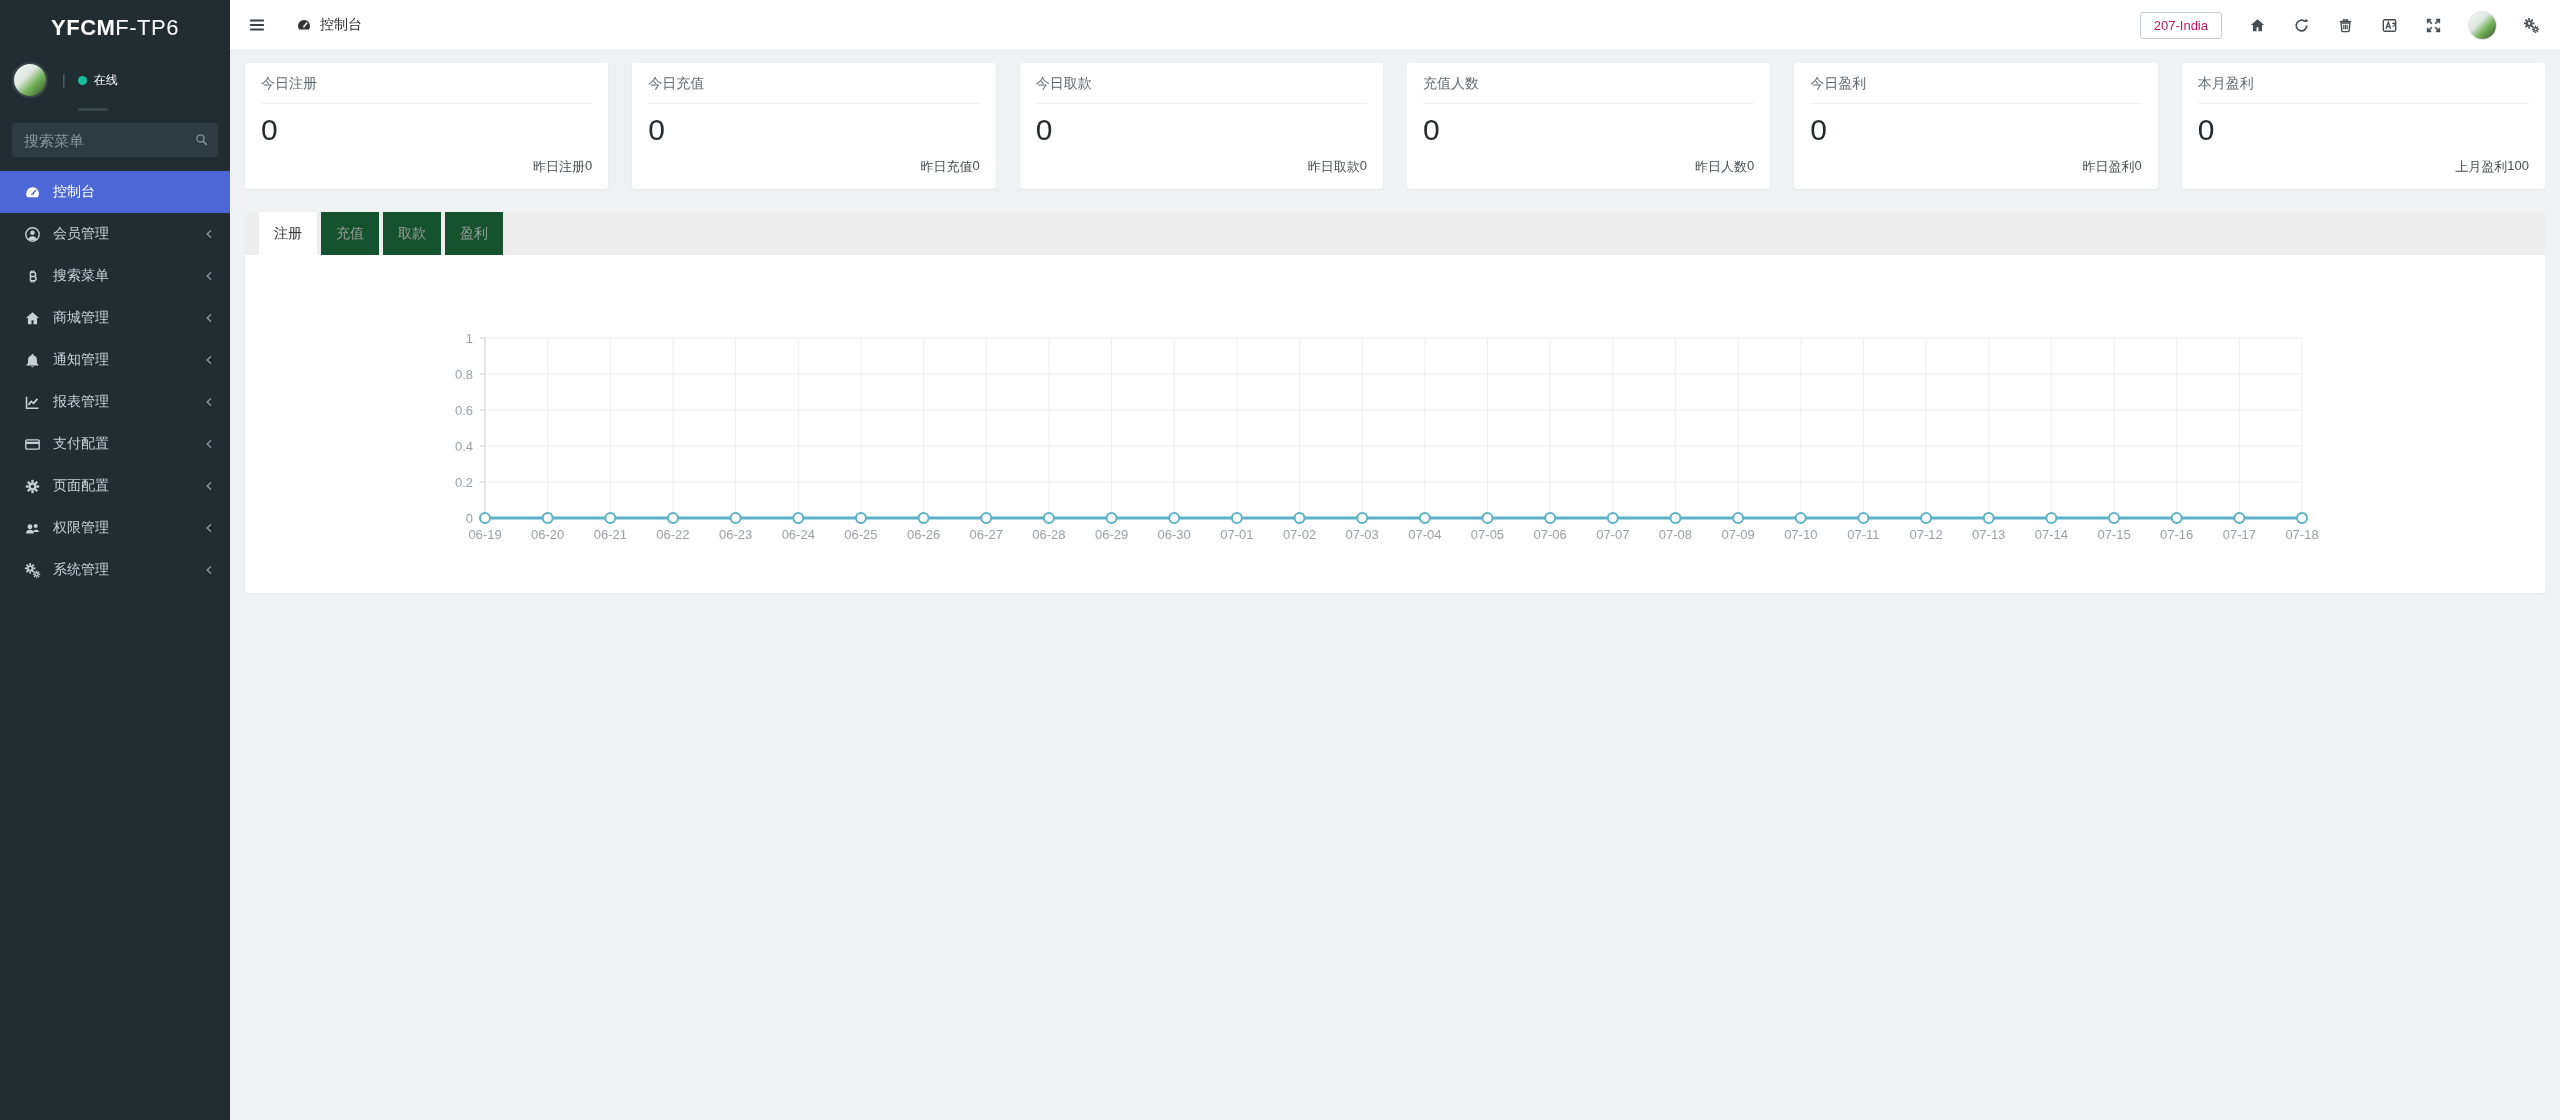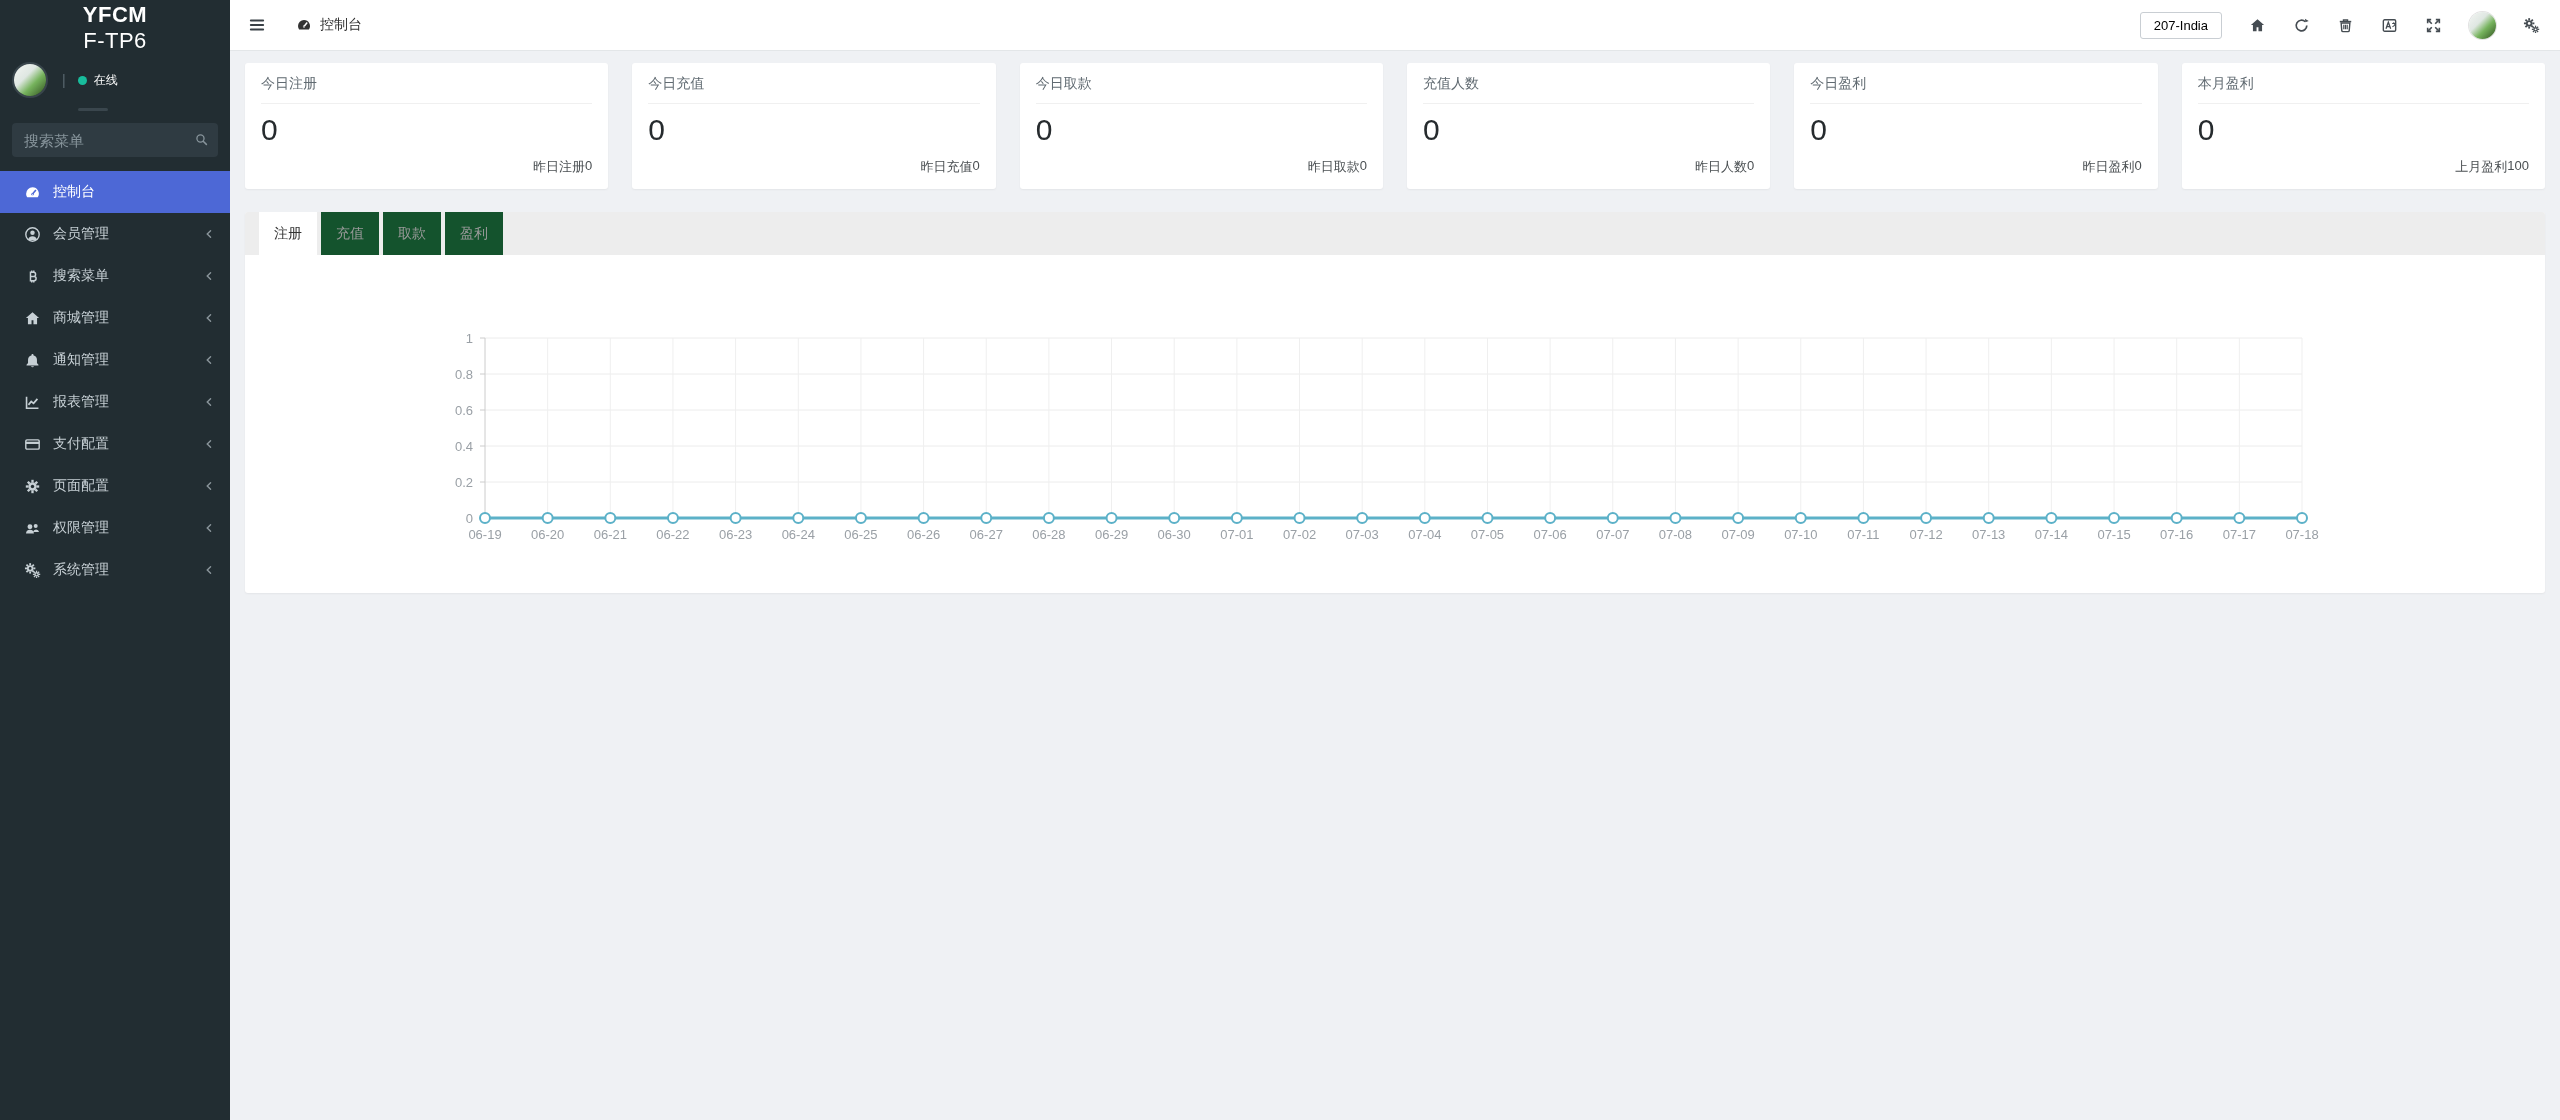--- a/index.html
+++ b/index.html
@@ -10,21 +10,21 @@
     -webkit-font-smoothing:antialiased;
   }
   .app{display:flex;width:2560px;height:1120px;}
 
   
   .sidebar{
     width:230px;flex:0 0 230px;background:#222d32;--bg:#222d32;
     color:#b8c7ce;display:flex;flex-direction:column;
   }
   .brand{height:56px;display:flex;align-items:center;justify-content:center;
-    color:#fff;font-size:22px;letter-spacing:.5px;cursor:pointer;flex-direction:column;}
+    color:#fff;font-size:22px;letter-spacing:.5px;cursor:pointer;}
   .brand .b{font-weight:bold;}
   .user-panel{display:flex;align-items:center;padding:8px 14px 0 14px;}
   .avatar{width:32px;height:32px;border-radius:50%;
     background:linear-gradient(135deg,#f4f6f4 0%,#dfe7e2 38%,#76b35d 62%,#2f4f1e 100%);
     box-shadow:0 0 0 2px #39454c;}
   .sep{color:#5b6a72;margin:0 12px 0 16px;font-size:14px;}
   .dot{width:9px;height:9px;border-radius:50%;background:#18bc9c;display:inline-block;margin-right:7px;}
   .status{color:#fff;font-size:12px;}
   .user-divider{width:30px;height:3px;background:#3a464d;border-radius:2px;margin:12px 0 4px 78px;}
   .search-box{margin:8px 12px 14px 12px;position:relative;}
@@ -50,21 +50,21 @@
   .main{flex:1;display:flex;flex-direction:column;min-width:0;}
   .topbar{height:50px;background:#fff;border-bottom:1px solid #e3e6e8;
     display:flex;align-items:center;padding:0 20px 0 18px;--bg:#fff;}
   .hamburger{color:#394046;display:flex;margin-right:30px;cursor:pointer;}
   .hamburger svg{width:18px;height:18px;}
   .crumb{display:flex;align-items:center;gap:8px;font-size:14px;color:#333;cursor:pointer;}
   .crumb .ci{display:flex;color:#333;}
   .crumb .ci svg{width:16px;height:16px;}
   .topbar-right{margin-left:auto;display:flex;align-items:center;gap:27px;}
   .lang-btn{border:1px solid #c9ced3;background:#fff;border-radius:3px;padding:5px 13px;
-    font-size:13px;color:#000000;cursor:pointer;font-family:inherit;}
+    font-size:13px;color:#be185d;cursor:pointer;font-family:inherit;}
   .tb-icon{color:#454c52;display:flex;cursor:pointer;}
   .tb-icon svg{width:17px;height:17px;}
   .tb-avatar{width:27px;height:27px;border-radius:50%;cursor:pointer;
     background:linear-gradient(135deg,#f4f6f4 0%,#dfe7e2 38%,#76b35d 62%,#2f4f1e 100%);
     box-shadow:0 0 0 1px #e3e3e3;}
 
   
   .stats{display:flex;gap:24px;padding:12px 15px 0 15px;}
   .stat-card{flex:1;background:#fff;border-radius:3px;box-shadow:0 1px 2px rgba(0,0,0,.05);
     padding:12px 16px 13px 16px;}

